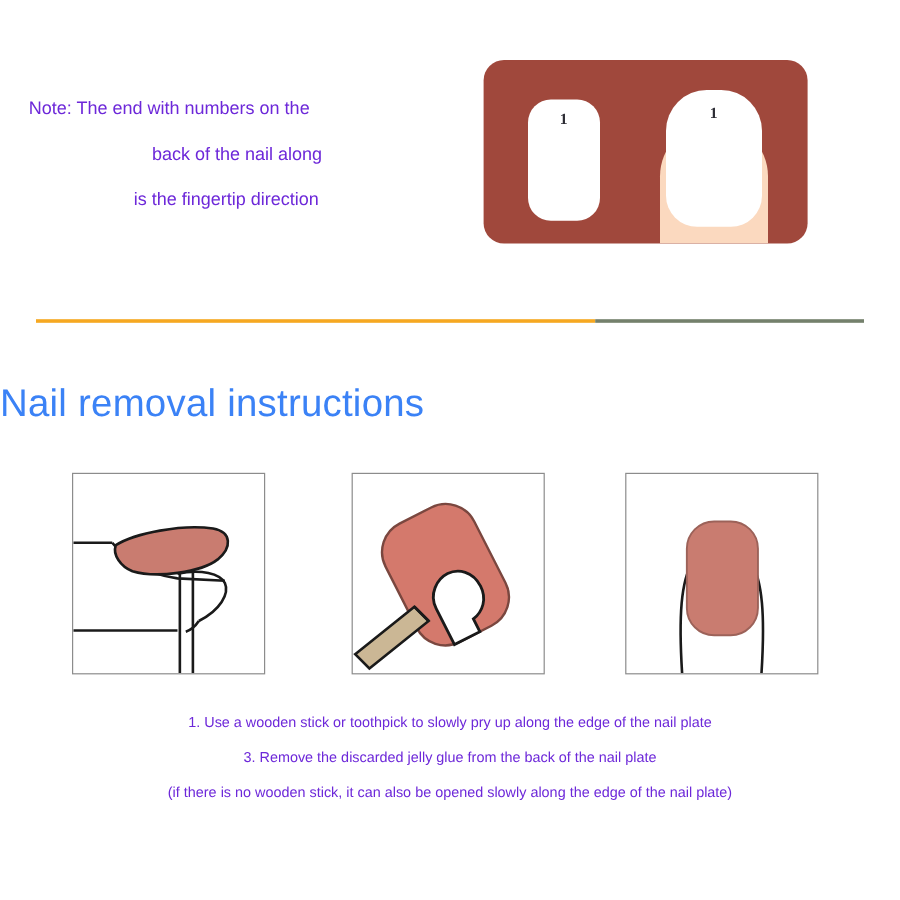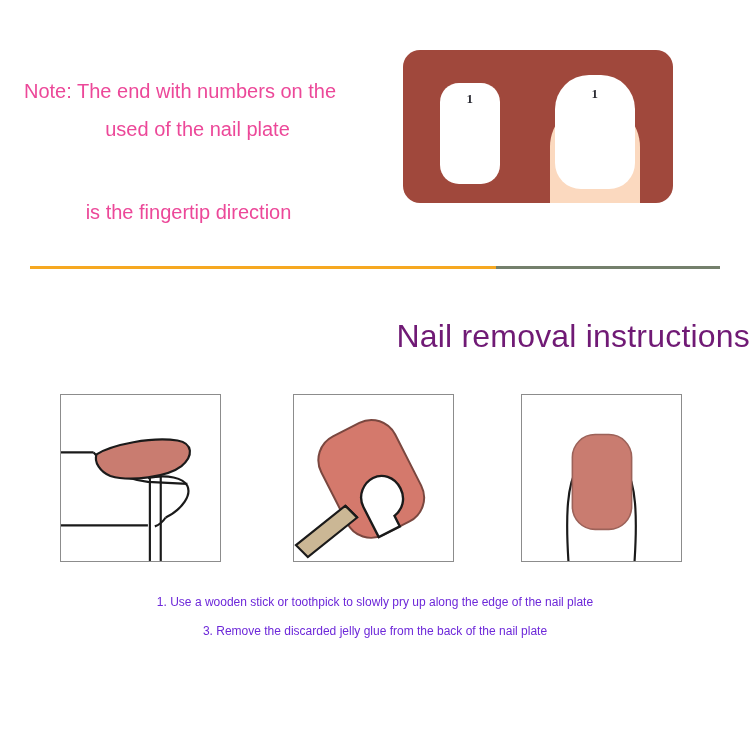--- a/index.html
+++ b/index.html
@@ -26,28 +26,28 @@
   }
 
   #note-block {
     position: absolute;
     left: 10px;
     top: 72px;
     width: 385px;
     text-align: center;
   }
   #note-block .note-line {
-    font-size: 20px;
+    font-size: 15px;
     line-height: 38px;
-    color: #ec4899;
+    color: #6d28d9;
     white-space: nowrap;
   }
   #note-block .note-line.line-1 { text-align: left; padding-left: 14px; }
   #note-block .note-line.line-2 { padding-right: 10px; }
-  #note-block .note-line.line-3 { padding-right: 28px; margin-top: 45px; }
+  #note-block .note-line.line-3 { padding-right: 28px; }
 
   
   #nail-card-wrap {
     position: absolute;
     left: 403px;
     top: 50px;
     width: 270px;
     height: 153px;
   }
   #nail-card {
@@ -116,23 +116,23 @@
     width: 32.5%;
     background: #74806c;
   }
 
   
   #removal-title {
     position: absolute;
     left: 0;
     top: 318px;
     width: 750px;
-    text-align: right;
+    text-align: left;
     font-size: 32px;
-    color: #701a75;
+    color: #3b82f6;
     letter-spacing: 0.2px;
   }
 
   
   #panels {
     position: absolute;
     left: 60px;
     top: 394px;
     width: 630px;
     height: 168px;
@@ -167,21 +167,21 @@
     white-space: nowrap;
   }
 </style>
 </head>
 <body>
 
 <div id="top-section">
 
   <div id="note-block">
     <div class="note-line line-1">Note: The end with numbers on the</div>
-    <div class="note-line line-2">used of the nail plate</div>
+    <div class="note-line line-2">back of the nail along</div>
     <div class="note-line line-3">is the fingertip direction</div>
   </div>
 
   <div id="nail-card-wrap">
     <div id="nail-card">
       <div id="finger-column"></div>
       <div class="nail-shape" id="nail-left">
         <span class="nail-number">1</span>
       </div>
       <div class="nail-shape" id="nail-right">
@@ -246,13 +246,14 @@
 
       <rect x="51" y="40" width="60" height="96" rx="23" ry="23" fill="#c97c70" stroke="#9c6259" stroke-width="1.6"></rect>
     </svg>
   </div>
 
 </div>
 
 <div id="steps">
   <div class="step-line">1. Use a wooden stick or toothpick to slowly pry up along the edge of the nail plate</div>
   <div class="step-line">3. Remove the discarded jelly glue from the back of the nail plate</div>
+  <div class="step-line">(if there is no wooden stick, it can also be opened slowly along the edge of the nail plate)</div>
 </div>
 
 </body></html>

